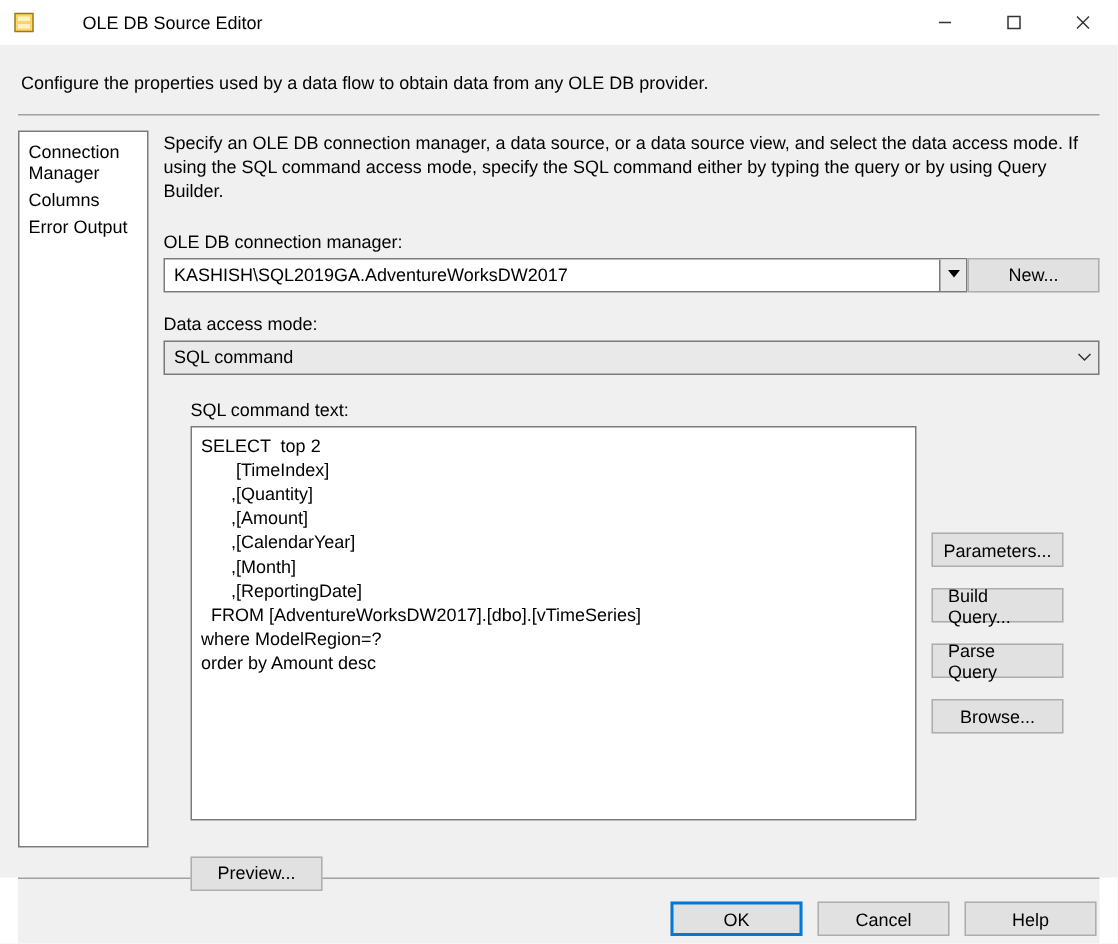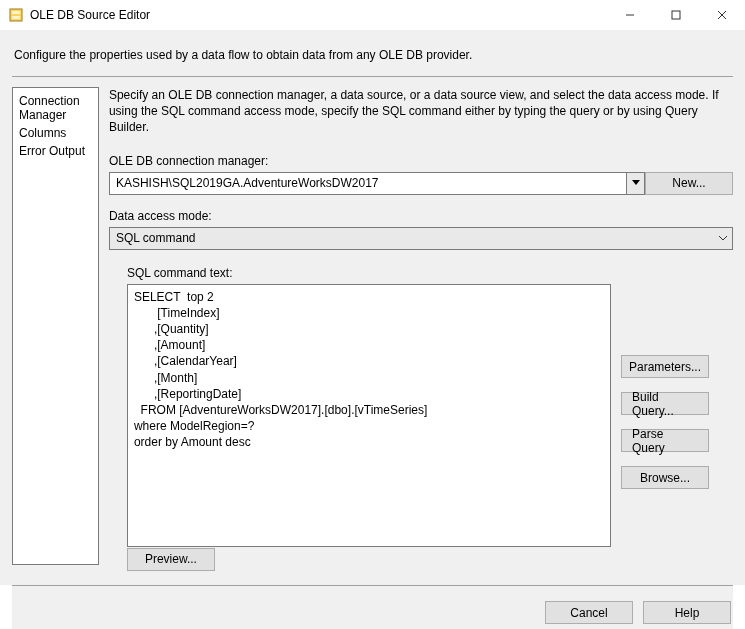--- a/index.html
+++ b/index.html
@@ -19,21 +19,21 @@
     align-items: center;
     padding: 0 0 0 8px;
     background: #fff;
     border-bottom: 1px solid #fff;
   }
   .titlebar .icon {
     width: 16px; height: 16px;
     margin-right: 6px;
     display: inline-block;
   }
-  .titlebar .title { flex: 0 0 auto; }
+  .titlebar .title { flex: 0 0 auto; margin-left: 25px; }
   .titlebar .spacer { flex: 1 1 auto; }
   .titlebar .winbtn {
     width: 46px; height: 30px;
     display: flex; align-items: center; justify-content: center;
     color: #555;
   }
   .titlebar .winbtn svg { width: 10px; height: 10px; }
   .content {
     background: #f0f0f0;
     height: 555px;
@@ -146,21 +146,21 @@
     overflow: auto;
   }
   .btn-col {
     width: 112px;
     display: flex;
     flex-direction: column;
     gap: 14px;
     padding-top: 2px;
   }
   .previewrow {
-    margin-top: 1px;
+    margin-top: 24px;
     margin-left: 18px;
   }
   .footer {
     height: 44px;
     background: #f0f0f0;
     border-top: 1px solid #a0a0a0;
     margin: 0 12px 0 12px;
     display: flex;
     align-items: center;
     justify-content: flex-end;
@@ -261,15 +261,16 @@
       </div>
 
       <div class="previewrow">
         <div class="btn wide">Preview...</div>
       </div>
     </div>
   </div>
 </div>
 
 <div class="footer">
+  <div class="btn wide primary">OK</div>
   <div class="btn wide">Cancel</div>
   <div class="btn wide">Help</div>
 </div>
 
 </body></html>

